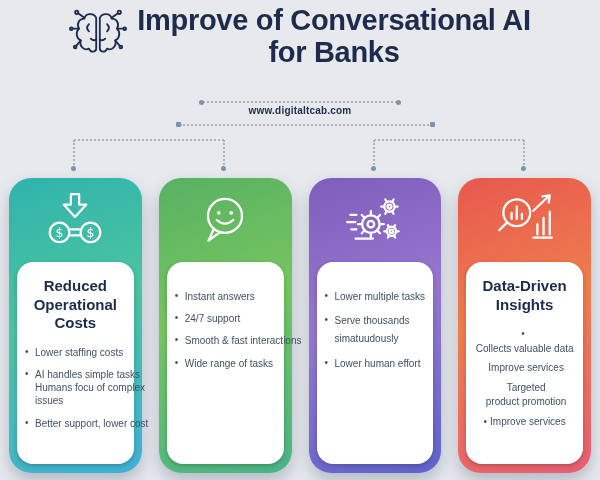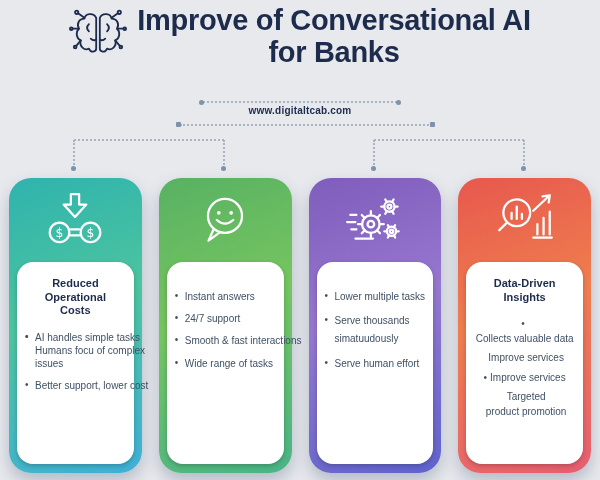--- a/index.html
+++ b/index.html
@@ -22,21 +22,21 @@
   .csq   { position:absolute; width:5px; height:5px; border-radius:1px; background:var(--conn-dot); }
   .website { position:absolute; top:105px; left:0; right:0; text-align:center; font-size:10px; font-weight:bold; color:var(--title); letter-spacing:0.2px; }
   
   .cards { position:absolute; top:178px; left:9px; right:9px; height:295px; display:flex; gap:17px; }
   .card { flex:1; position:relative; border-radius:22px; box-shadow:0 8px 16px rgba(50,70,100,0.28); background:#999; }
   .card-icon { position:absolute; top:9px; left:0; right:0; display:flex; justify-content:center; }
   .card-icon svg { width:66px; height:66px; }
   .card-icon svg .st { stroke:var(--icon); fill:none; stroke-width:2.2; stroke-linecap:round; stroke-linejoin:round; }
   .card-icon svg .fl { fill:var(--icon); stroke:none; font-family:"DejaVu Sans", sans-serif; }
   .card-panel { position:absolute; top:84px; left:8px; right:8px; bottom:9px; background:#ffffff; border-radius:16px; box-shadow:0 2px 5px rgba(0,0,0,0.22); padding:15px 5px 0; }
-  .card-title { font-size:11px; font-weight:bold; color:var(--title); text-align:center; line-height:1.24; white-space:pre-line; }
+  .card-title { font-size:15px; font-weight:bold; color:var(--title); text-align:center; line-height:1.24; white-space:pre-line; }
   .card-list { margin-top:13px; font-size:10px; color:var(--text); padding:0 2px; }
   .item { position:relative; padding-left:11px; margin-bottom:9px; line-height:1.32; }
   .bullet { position:absolute; left:1px; top:-1px; color:var(--text); }
   .item-text { white-space:pre; display:inline-block; text-align:left; }
   .card--center .item { padding-left:0; text-align:center; margin-bottom:5px; line-height:1.45; }
   .card--center .bullet { position:static; margin-right:3px; }
   .card--center .item-text { text-align:center; }
 </style>
 </head>
 <body>
@@ -93,21 +93,21 @@
           <path class="st" d="M28 41 h8 M28 47 h8"></path>
           <text class="fl" x="17" y="48.5" font-size="12" text-anchor="middle">$</text>
           <text class="fl" x="47" y="48.5" font-size="12" text-anchor="middle">$</text>
         </svg>
       </div>
       <div class="card-panel">
         <div class="card-title">Reduced
 Operational
 Costs</div>
         <div class="card-list">
-          <div class="item"><span class="bullet">•</span></div>
+          <div class="item"><span class="bullet">•</span><span class="item-text">Lower staffing costs</span></div>
           <div class="item"><span class="bullet">•</span><span class="item-text">AI handles simple tasks
 Humans focu of complex
 issues</span></div>
           <div class="item"><span class="bullet">•</span><span class="item-text">Better support, lower cost</span></div>
         </div>
       </div>
     </div>
 
     <div class="card" style="background: linear-gradient(160deg, rgb(88, 177, 99) 0%, rgb(118, 197, 95) 45%, rgb(72, 180, 136) 100%);">
       <div class="card-icon">
@@ -142,21 +142,21 @@
           <circle class="st" cx="48" cy="43" r="1.7"></circle>
           <path class="st" stroke-width="2" d="M52.5 43 H55 M50.3 46.9 L51.5 49 M45.7 46.9 L44.5 49 M43.5 43 H41 M45.7 39.1 L44.5 37 M50.3 39.1 L51.5 37"></path>
           <path class="st" d="M8 27 h6 M5 34 h8 M9 41 h5 M13 50 h17"></path>
         </svg>
       </div>
       <div class="card-panel">
         <div class="card-list">
           <div class="item"><span class="bullet">•</span><span class="item-text">Lower multiple tasks</span></div>
           <div class="item" style="line-height:1.8;"><span class="bullet">•</span><span class="item-text">Serve thousands
 simatuudously</span></div>
-          <div class="item"><span class="bullet">•</span><span class="item-text">Serve human effort</span></div>
+          <div class="item"><span class="bullet">•</span><span class="item-text">Lower human effort</span></div>
         </div>
       </div>
     </div>
 
     <div class="card card--center" style="background: linear-gradient(160deg, rgb(231, 88, 78) 0%, rgb(239, 126, 78) 45%, rgb(231, 94, 114) 100%);">
       <div class="card-icon">
         <svg viewBox="0 0 64 64">
           <circle class="st" cx="24" cy="25" r="13"></circle>
           <path class="st" stroke-width="3.5" d="M14.5 34.5 L7 42"></path>
           <path class="st" stroke-width="2.6" d="M19 31 V25 M24 31 V19 M29 31 V26"></path>
@@ -164,21 +164,21 @@
           <path class="st" d="M40 49 H58"></path>
           <path class="st" d="M40 23 L56 8 M49 9 L56 8 L55 15"></path>
         </svg>
       </div>
       <div class="card-panel">
         <div class="card-title">Data-Driven
 Insights</div>
         <div class="card-list">
           <div class="item"><span class="bullet">•</span><span class="item-text">Collects valuable data</span></div>
           <div class="item"><span class="bullet"></span><span class="item-text">Improve services</span></div>
-          <div class="item"><span class="bullet">•</span><span class="item-text">Improve services</span></div>
           <div class="item"><span class="bullet"></span><span class="item-text">Targeted
 product promotion</span></div>
+          <div class="item"><span class="bullet">•</span><span class="item-text">Improve services</span></div>
         </div>
       </div>
     </div>
 
   </div>
 </div>
 
 </body></html>

